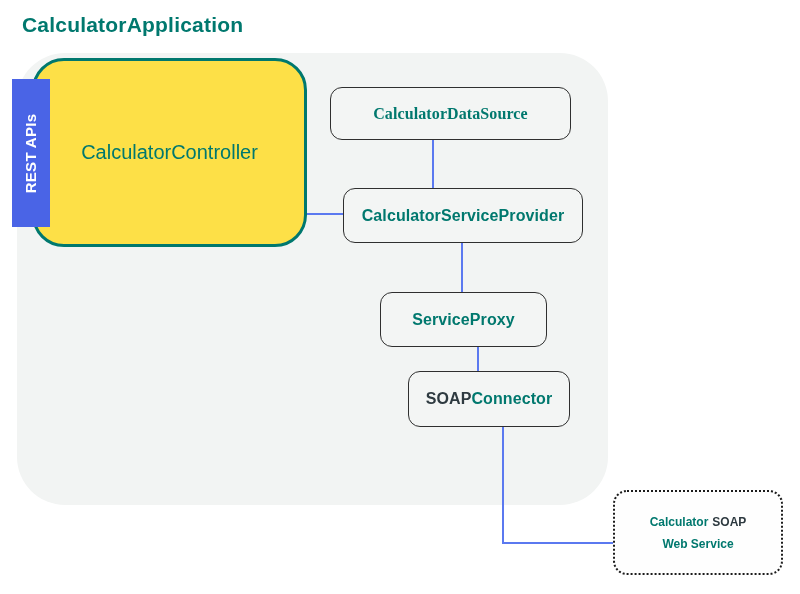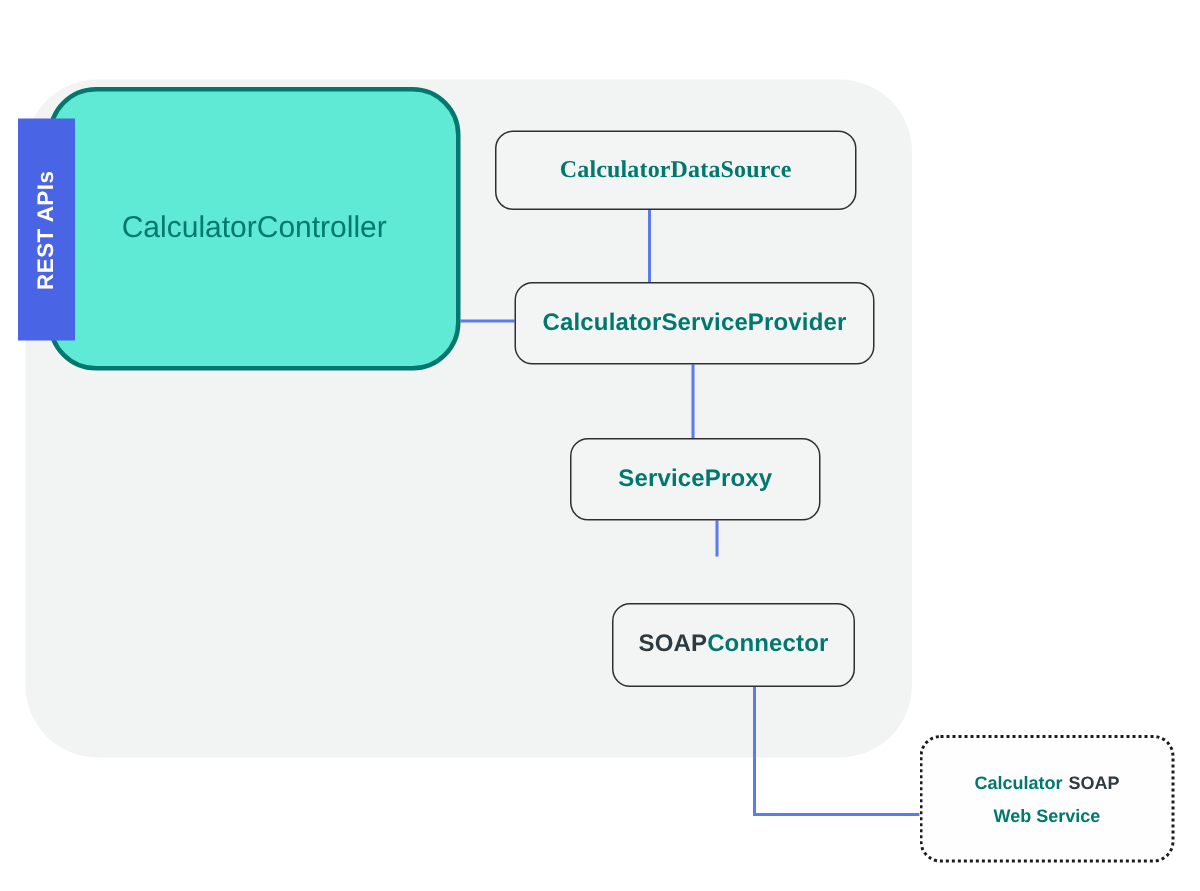--- a/index.html
+++ b/index.html
@@ -42,38 +42,38 @@
     text-align: center;
     box-sizing: border-box;
   }
   .node-controller {
     left: 32px;
     top: 58px;
     width: 275px;
     height: 189px;
     border: 3px solid #00786E;
     border-radius: 32px;
-    background: #5eead4;
+    background: #fde047;
     color: #00786E;
     font-size: 20px;
     font-weight: 400;
   }
   .small-node {
     border: 1.5px solid #2F2F2F;
     border-radius: 12px;
     background: #F3F5F4;
     color: #00786E;
     font-size: 16px;
     font-weight: 700;
     letter-spacing: 0.1px;
   }
   .node-datasource    { left: 330px; top: 87px;  width: 241px; height: 53px; font-family: Liberation Serif, serif; }
   .node-provider      { left: 343px; top: 188px; width: 240px; height: 55px; }
   .node-proxy         { left: 380px; top: 292px; width: 167px; height: 55px; text-align: center; }
-  .node-soapconnector { left: 408px; top: 371px; width: 162px; height: 56px; margin-top: 31px; }
+  .node-soapconnector { left: 408px; top: 371px; width: 162px; height: 56px; }
   .node-webservice {
     left: 613px;
     top: 490px;
     width: 170px;
     height: 85px;
     border: 2px dotted #1C1C1C;
     border-radius: 14px;
     background: #FEFEFE;
     color: #00786E;
     font-size: 12px;
@@ -107,20 +107,21 @@
     background: #5B79F0;
     z-index: 1;
   }
   .node { z-index: 2; }
 </style>
 </head>
 <body>
 
 <div class="canvas">
 
+  <div class="diagram-title">CalculatorApplication</div>
 
   <div class="app-boundary"></div>
 
   <div class="edge" style="left:307px; top:213px; width:36px; height:2px;"></div>
   <div class="edge" style="left:432px; top:140px; width:2px; height:48px;"></div>
   <div class="edge" style="left:461px; top:243px; width:2px; height:49px;"></div>
   <div class="edge" style="left:477px; top:347px; width:2px; height:24px;"></div>
   <div class="edge" style="left:502px; top:427px; width:2px; height:117px;"></div>
   <div class="edge" style="left:502px; top:542px; width:111px; height:2px;"></div>
 

